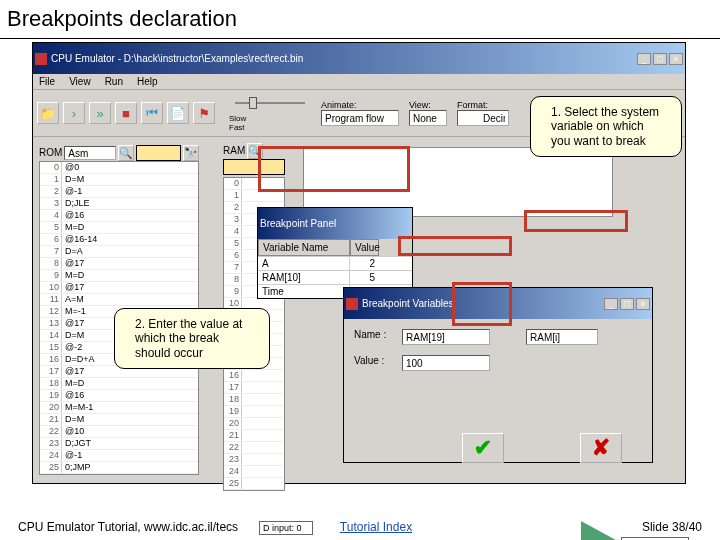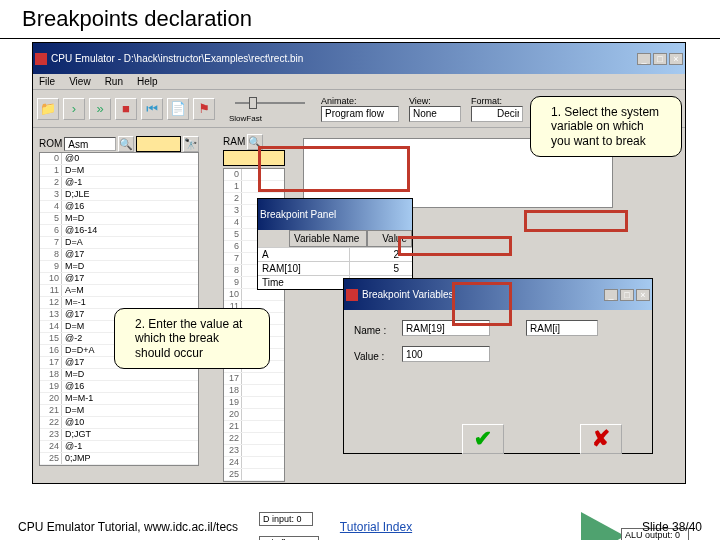--- a/index.html
+++ b/index.html
@@ -1,56 +1,56 @@
 <!DOCTYPE html>
 <html><head>
 <meta charset="utf-8">
 <style>
   * { box-sizing: border-box; margin: 0; padding: 0; font-family: Arial, sans-serif; }
   body { width: 720px; height: 540px; background: #fff; position: relative; overflow: hidden; }
-  .slide-title { font-size: 22px; padding: 6px 22px; border-bottom: 1px solid #000; }
+  .slide-title { font-size: 22px; padding: 6px 7px; border-bottom: 1px solid #000; }
   .emulator { position: absolute; left: 32px; top: 42px; width: 654px; height: 442px; background: #d6d3ce; border: 1px solid #000; }
   .win-titlebar { background: linear-gradient(to right, #0a246a, #a6caf0); color: #fff; height: 31px; display: flex; align-items: center; padding: 0 2px; font-size: 10px; }
   .win-titlebar .icon { width: 12px; height: 12px; background: #c33; margin-right: 4px; }
   .win-btns { margin-left: auto; display: flex; gap: 2px; }
   .win-btn { width: 14px; height: 12px; background: #d6d3ce; border: 1px solid #888; font-size: 9px; text-align: center; line-height: 10px; }
   .menubar { display: flex; gap: 14px; padding: 2px 6px; font-size: 10px; background: #d6d3ce; border-bottom: 1px solid #aaa; }
   .toolbar { display: flex; align-items: center; gap: 4px; padding: 4px; background: #d6d3ce; border-bottom: 1px solid #aaa; }
   .tbtn { width: 22px; height: 22px; background: #d6d3ce; border: 1px outset #fff; display: flex; align-items: center; justify-content: center; font-size: 13px; }
   .slider-box { width: 70px; height: 18px; position: relative; margin: 0 6px; }
   .slider-line { position: absolute; top: 8px; left: 0; right: 0; height: 2px; background: #888; }
   .slider-knob { position: absolute; top: 3px; left: 20%; width: 8px; height: 12px; background: #d6d3ce; border: 1px solid #555; }
-  .slider-lbls { display: flex; justify-content: flex-start; font-size: 8px; margin-top: 2px; }
+  .slider-lbls { display: flex; justify-content: flex-end; font-size: 8px; margin-top: 2px; flex-direction: column; }
   .combo { display: inline-flex; flex-direction: column; font-size: 9px; margin-left: 6px; }
   .combo select, .combo input { font-size: 10px; height: 16px; }
   .body-area { position: relative; padding: 6px; }
   .panel-label { font-size: 10px; margin-bottom: 2px; }
   .rom { position: absolute; left: 6px; top: 8px; width: 160px; }
   .rom-head { display: flex; align-items: center; gap: 2px; }
   .hbtn { width: 16px; height: 16px; border: 1px outset #fff; background: #d6d3ce; font-size: 11px; display: flex; align-items: center; justify-content: center; }
   .ybox { width: 58px; height: 16px; background: #ffe799; border: 1px solid #000; }
   .grid { border: 1px solid #888; background: #fff; font-size: 9px; }
   .grid .row { display: flex; border-bottom: 1px solid #eee; height: 12px; }
   .grid .c0 { width: 22px; text-align: right; padding-right: 2px; border-right: 1px solid #ccc; color: #666; }
   .grid .c0b { width: 18px; text-align: right; padding-right: 2px; border-right: 1px solid #ccc; color: #666; }
   .grid .c1 { flex: 1; padding-left: 3px; }
   .ram { position: absolute; left: 190px; top: 6px; width: 62px; }
   .screen { position: absolute; left: 270px; top: 10px; width: 310px; height: 70px; background: #fff; border: 1px solid #888; }
   .bp-panel { position: absolute; left: 224px; top: 70px; width: 156px; background: #d6d3ce; border: 1px solid #000; }
   .bp-table { background: #fff; font-size: 10px; }
-  .bp-table .hdr { display: flex; background: #d6d3ce; padding-left: 31px; }
+  .bp-table .hdr { display: flex; background: #d6d3ce; }
   .bp-table .hdr div { border: 1px solid #888; padding: 2px 4px; }
   .bp-table .brow { display: flex; border-top: 1px solid #ccc; }
   .bp-table .brow div { padding: 1px 4px; }
   .vn { width: 92px; border-right: 1px solid #ccc; }
-  .vv { width: 53px; text-align: right; }
+  .vv { width: 29px; text-align: right; }
   .red-box { position: absolute; border: 3px solid #c0392b; pointer-events: none; }
   .bv-win { position: absolute; left: 310px; top: 150px; width: 310px; height: 176px; background: #d6d3ce; border: 1px solid #000; }
   .bv-body { padding: 10px; font-size: 10px; position: relative; height: calc(100% - 16px); }
-  .fld-row { display: flex; align-items: flex-end; margin-bottom: 10px; gap: 6px; }
+  .fld-row { display: flex; align-items: flex-start; margin-bottom: 10px; gap: 6px; }
   .fld-row label { width: 42px; }
   .txt { background: #fff; border: 1px inset #aaa; height: 16px; padding: 0 3px; font-size: 10px; }
   .action-btn { position: absolute; width: 42px; height: 30px; border: 1px outset #fff; background: #d6d3ce; display: flex; align-items: center; justify-content: center; }
   .green-check { color: #0a0; font-size: 22px; font-weight: bold; }
   .red-x { color: #c00; font-size: 22px; font-weight: bold; }
   .callout { position: absolute; background: #ffffe0; border: 1px solid #000; border-radius: 10px; padding: 8px 20px; font-size: 12px; line-height: 1.2; z-index: 50; }
   .bottom-area { position: absolute; left: 226px; top: 322px; width: 380px; height: 110px; }
   .alu { position: absolute; right: 14px; top: 62px; width: 0; height: 0; border-top: 24px solid transparent; border-bottom: 24px solid transparent; border-left: 44px solid #4fa26f; }
   .small-box { position: absolute; background: #fff; border: 1px solid #666; font-size: 9px; padding: 1px 3px; }
   .pm-toolbar { position: absolute; left: 245px; top: 422px; display: flex; gap: 3px; }
@@ -98,21 +98,21 @@
         <span>Slow</span>
         <span>Fast</span>
       </div>
     </div>
     <div class="combo">
       <span>Animate:</span>
       <input class="txt" style="width: 78px;" value="Program flow">
     </div>
     <div class="combo">
       <span>View:</span>
-      <input class="txt" style="width: 52px;" value="None">
+      <input class="txt" style="width: 38px;" value="None">
     </div>
     <div class="combo">
       <span>Format:</span>
       <input class="txt" style="width: 52px; padding-left: 25px;" value="Decimal">
     </div>
   </div>
 
   <div class="body-area">
 
     <div class="rom">

